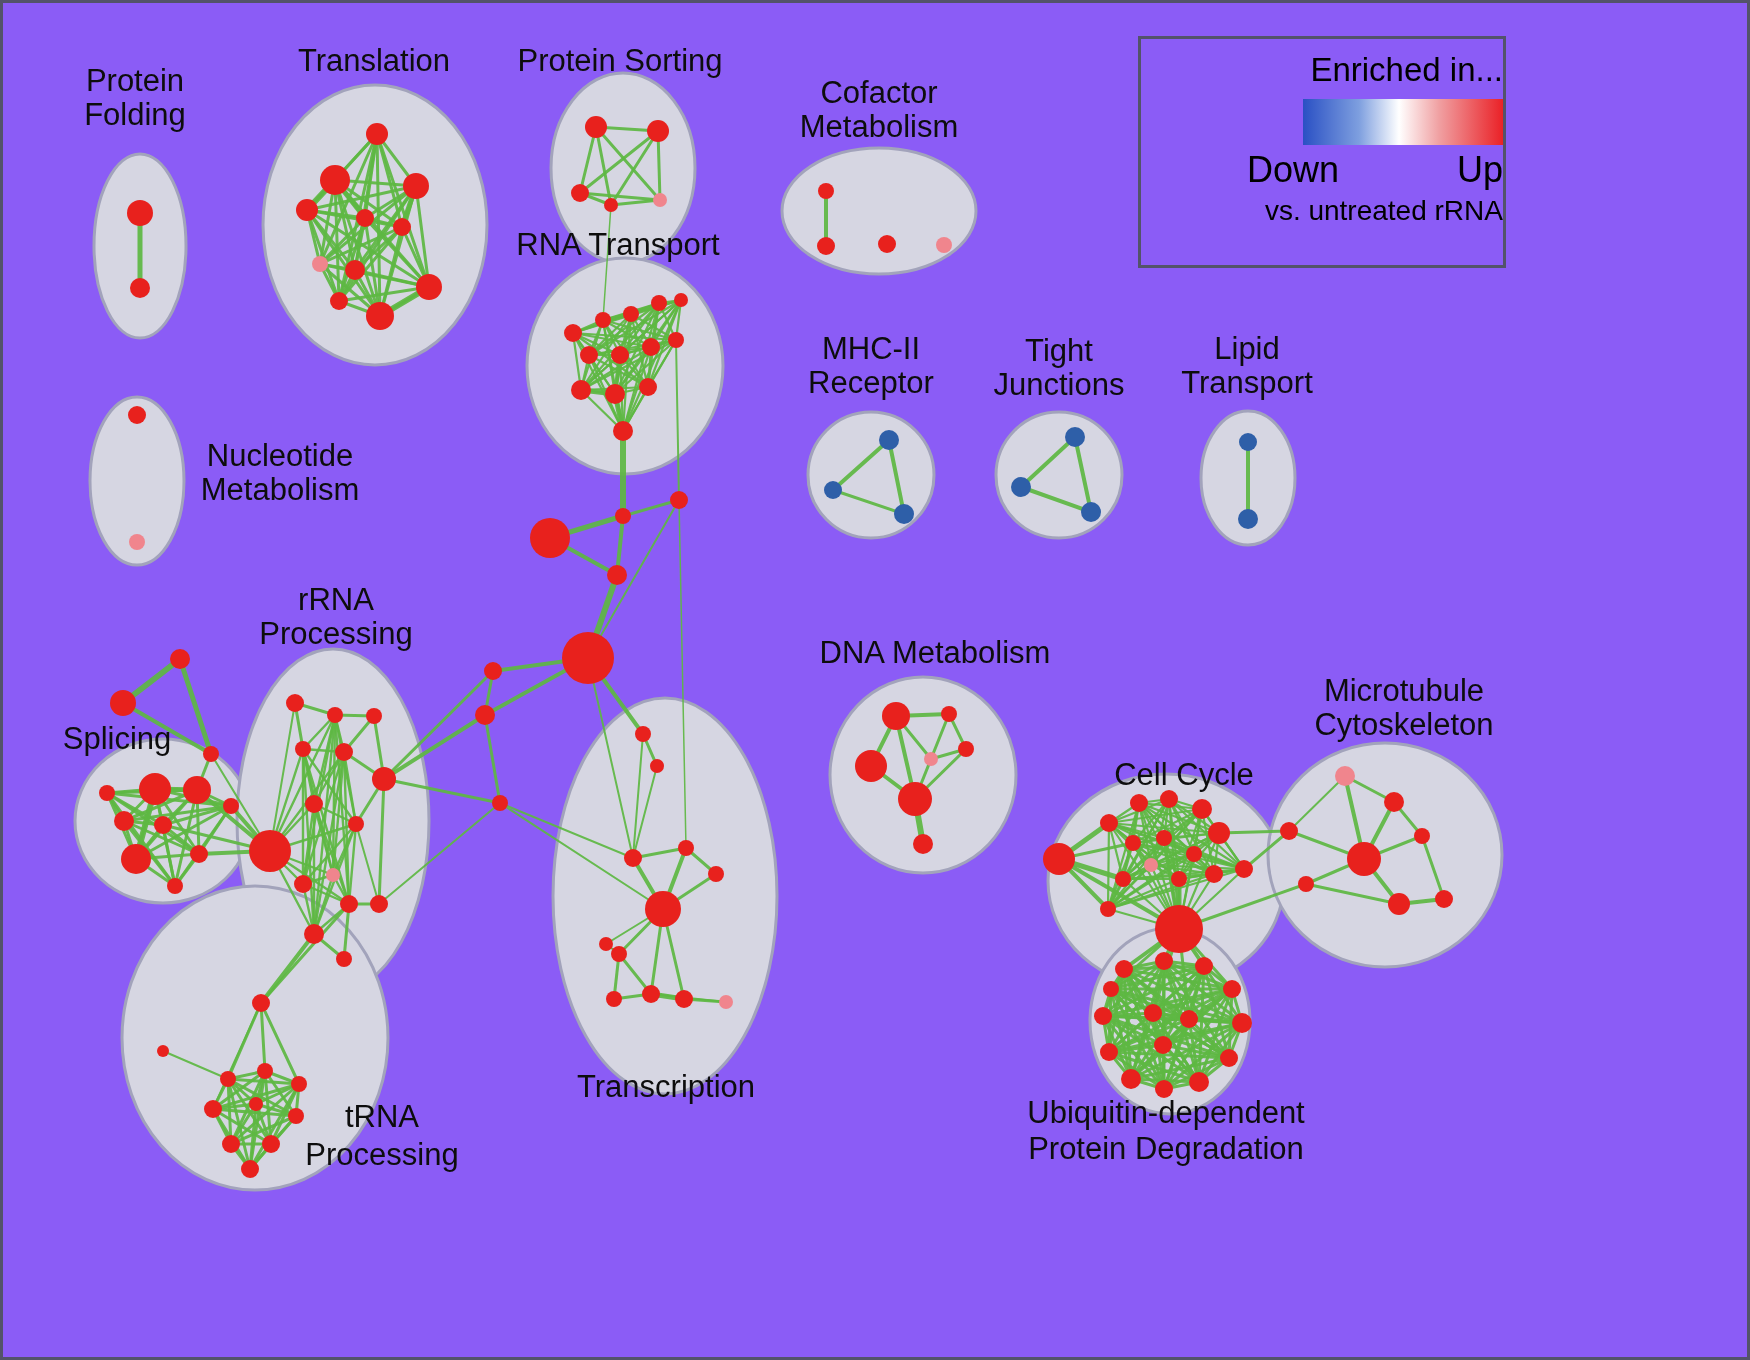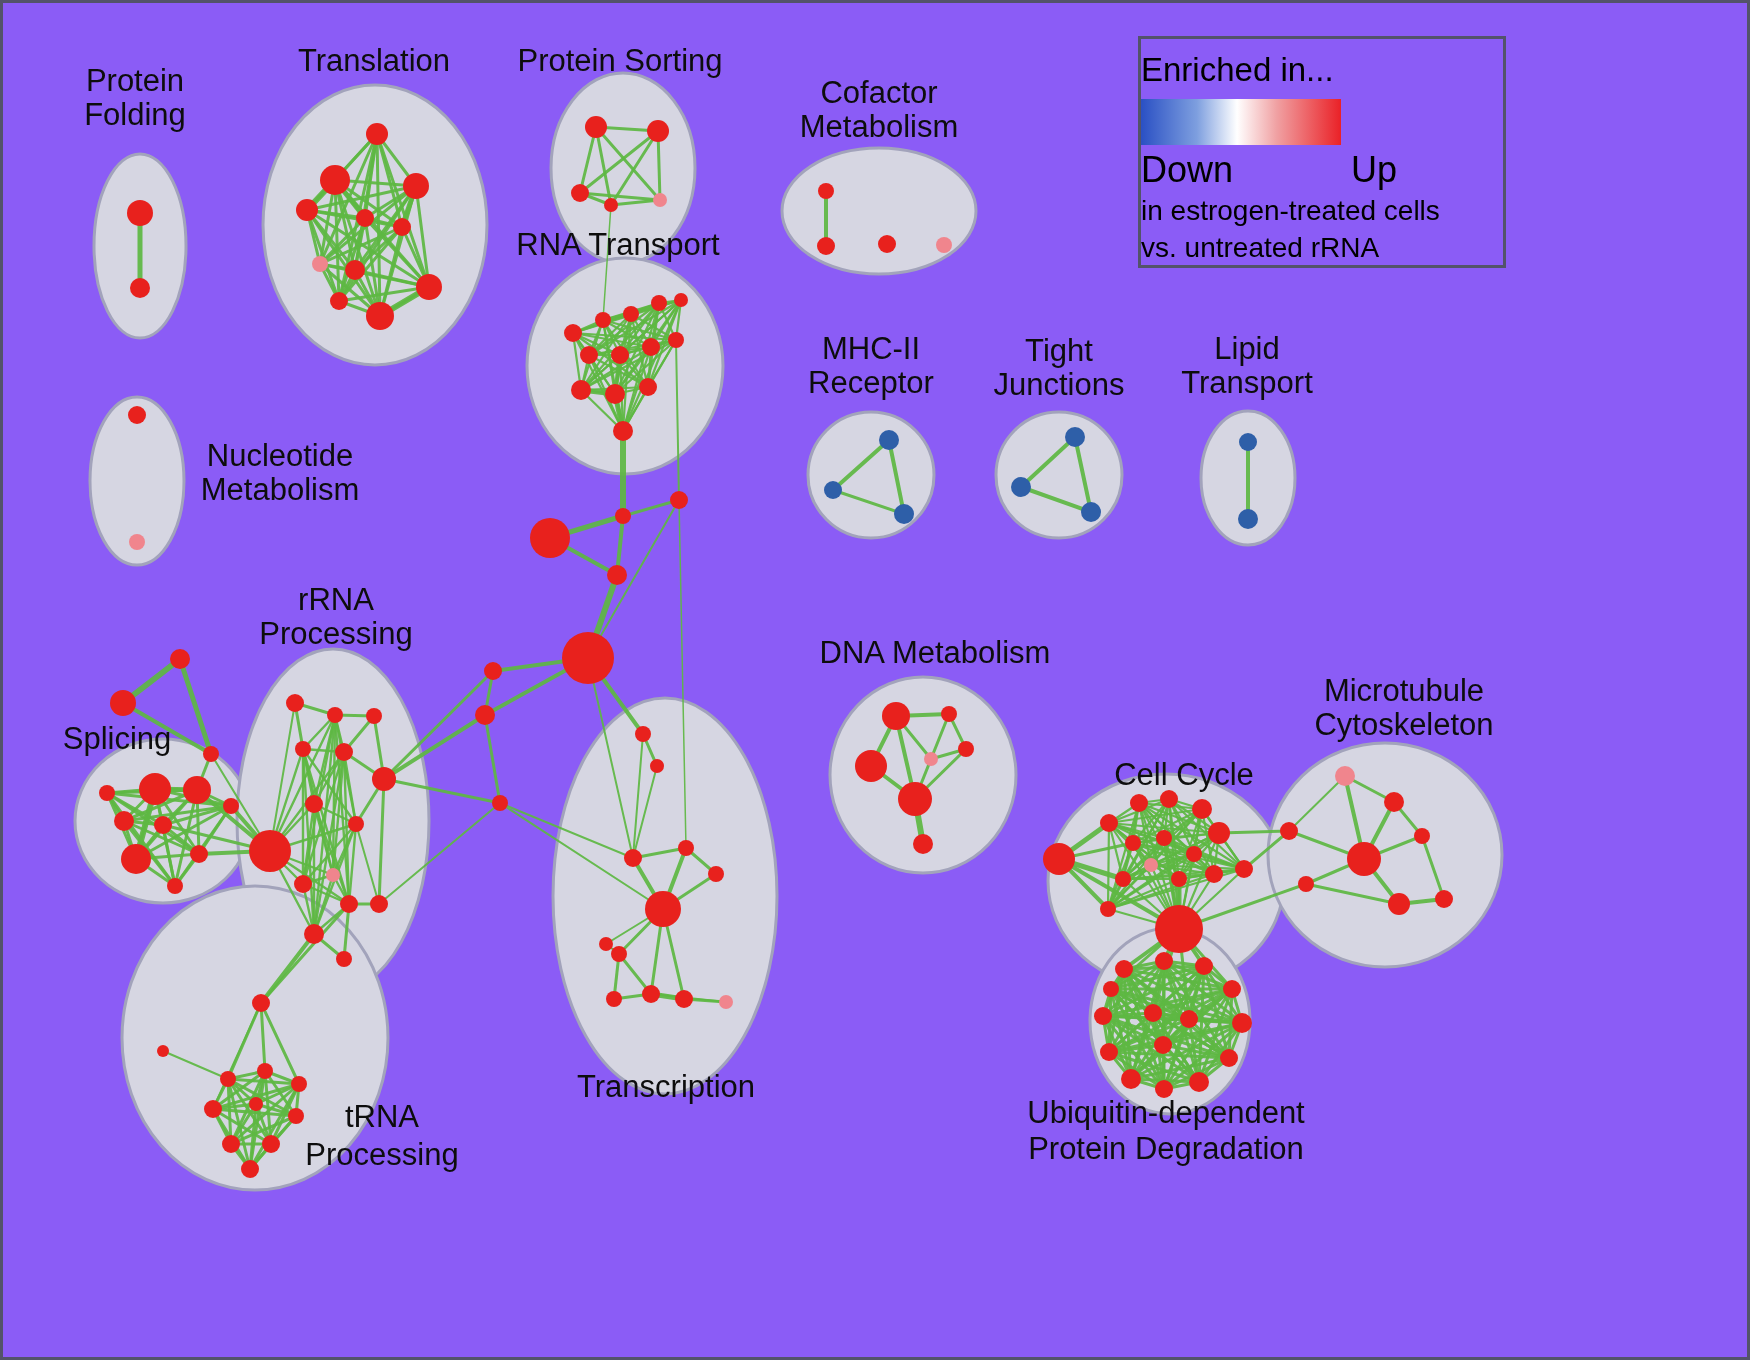--- a/index.html
+++ b/index.html
@@ -6,21 +6,21 @@
   .stage{
     position:relative;width:1750px;height:1360px;
     background:#8b5cf6;border:3px solid #53536a;box-sizing:border-box;
     font-family:"Liberation Sans",sans-serif;overflow:hidden;
   }
   svg.net{position:absolute;left:0;top:0}
   svg text{font-family:"Liberation Sans",sans-serif;fill:#0d0d0d}
   .legend{
     position:absolute;left:1135px;top:33px;width:368px;height:232px;
     border:3px solid #53536a;box-sizing:border-box;
-    display:flex;flex-direction:column;align-items:flex-start;color:#000;
+    display:flex;flex-direction:column;align-items:flex-end;color:#000;
     background:transparent;
   }
   .legend-title{font-size:33px;margin-top:12px}
   .legend-bar{
     width:200px;height:46px;margin-top:10px;
     background:linear-gradient(to right,#2a50c4 0%,#7e9fdf 28%,#ffffff 48%,#f0a0a2 68%,#ea2127 100%);
   }
   .legend-ends{width:256px;display:flex;justify-content:space-between;font-size:36px;margin-top:4px}
   .legend-caption{font-size:28px;line-height:1.25;margin-top:2px}
 </style>
@@ -822,16 +822,15 @@
       <text x="1163" y="1156" text-anchor="middle" font-size="31" fill="#0d0d0d">Protein Degradation</text>
     </svg>
 
   <div class="legend">
     <div class="legend-title">Enriched in...</div>
     <div class="legend-bar"></div>
     <div class="legend-ends">
       <span>Down</span>
       <span>Up</span>
     </div>
-    <div class="legend-caption">in estrogen-treated cells</div>
     <div class="legend-caption">vs. untreated rRNA</div>
   </div>
 </div>
 
 </body></html>

